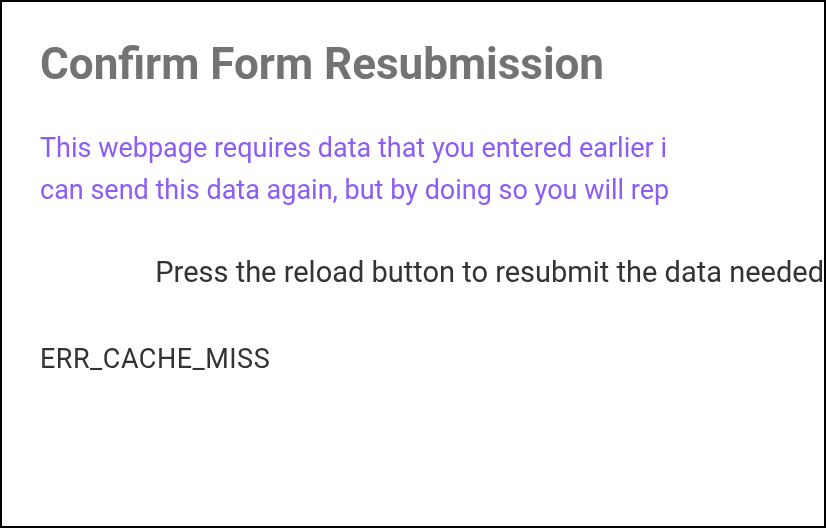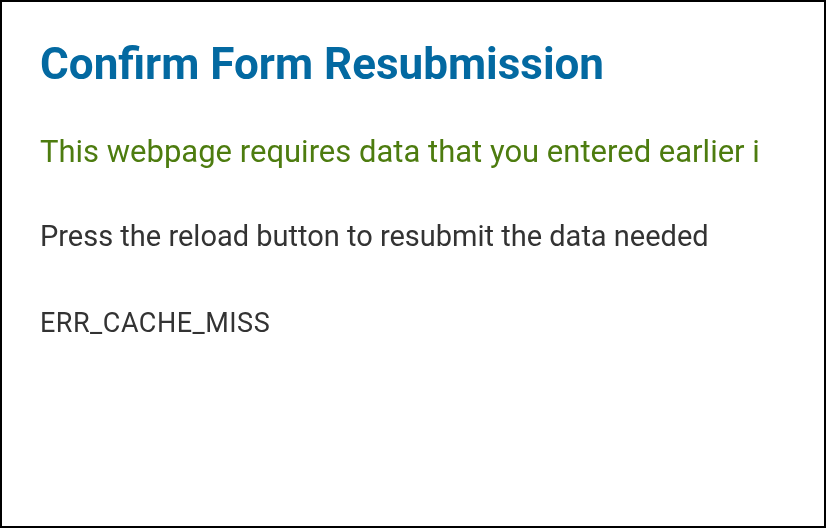--- a/index.html
+++ b/index.html
@@ -14,51 +14,53 @@
       background: #ffffff;
       border: 2px solid #000000;
       padding: 36px 0 36px 38px;
       overflow: hidden;
       color: #202124;
       position: relative;
     }
     .error-title {
       font-size: 44px;
       font-weight: 700;
-      color: #0369a1;
+      color: #737373;
       margin-bottom: 38px;
       white-space: nowrap;
     }
     .error-description {
-      font-size: 31px;
+      font-size: 27px;
       font-weight: 400;
-      color: #4d7c0f;
+      color: #8b5cf6;
       line-height: 1.55;
       margin-bottom: 38px;
       white-space: nowrap;
     }
     .error-instruction {
       font-size: 29px;
       font-weight: 400;
       color: #333333;
       line-height: 1.55;
       margin-bottom: 48px;
       white-space: nowrap;
+      text-align: right;
     }
     .error-code {
       font-size: 27px;
       font-weight: 400;
       color: #333333;
       letter-spacing: 0.5px;
     }
   </style>
 </head>
 <body>
 
 <h1 class="error-title">Confirm Form Resubmission</h1>
 
 <div class="error-description">
   <div>This webpage requires data that you entered earlier i</div>
+  <div>can send this data again, but by doing so you will rep</div>
 </div>
 
 <div class="error-instruction">Press the reload button to resubmit the data needed</div>
 
 <div class="error-code">ERR_CACHE_MISS</div>
 
 </body></html>

